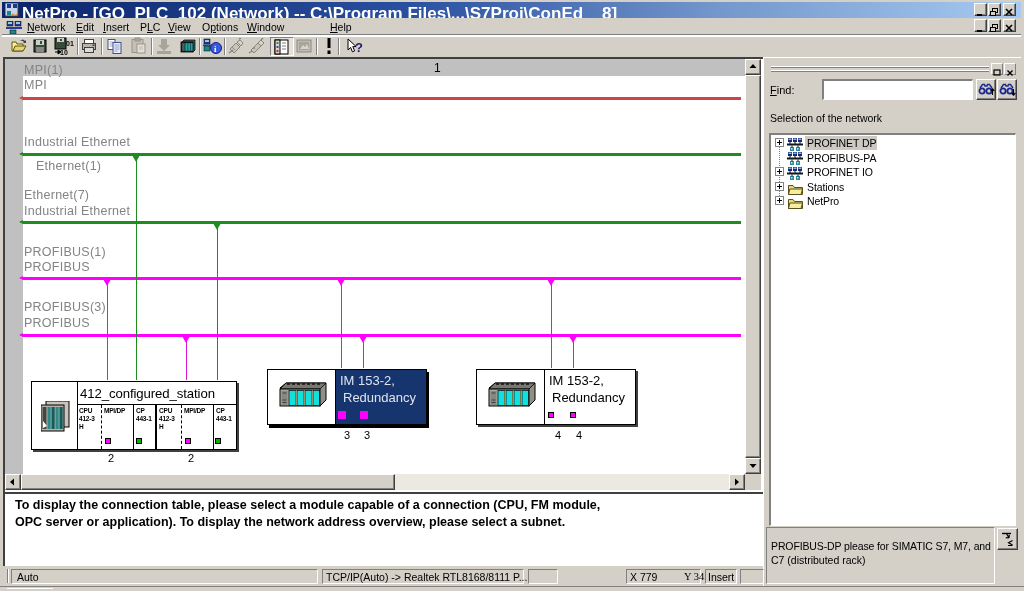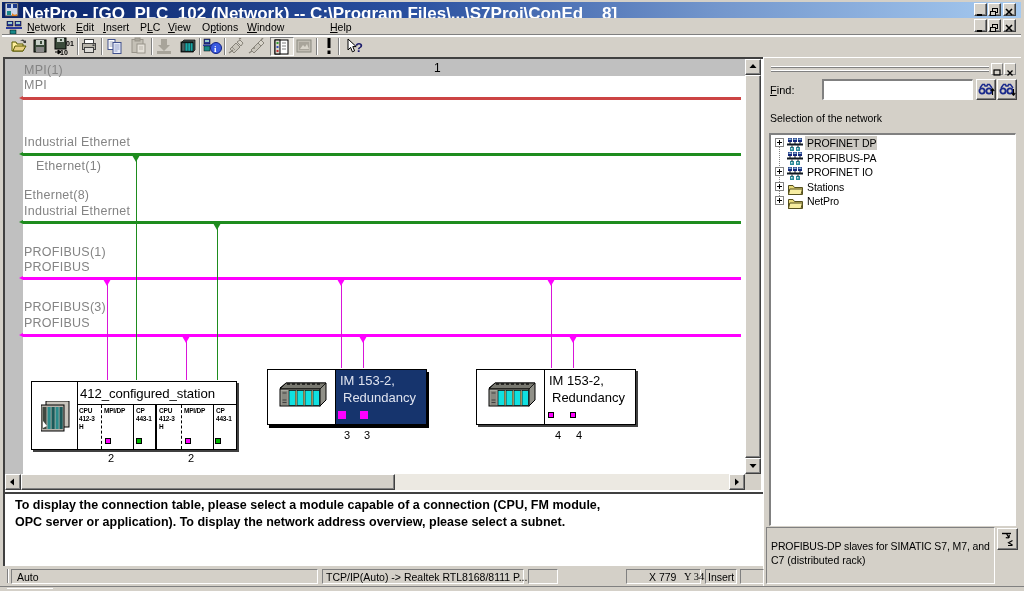--- a/index.html
+++ b/index.html
@@ -230,21 +230,21 @@
 <div class="abs" style="left:3px;top:57px;width:760px;height:435px;border-top:2px solid #404040;border-left:2px solid #404040;background:#fff;"></div>
 
 <div class="abs" style="left:5px;top:59px;width:740px;height:17px;background:#c0c0c0;"></div>
 <div class="abs" style="left:5px;top:59px;width:18px;height:415px;background:#c0c0c0;"></div>
 <div class="txt" style="left:434px;top:61px;font-size:12px;color:#000;">1</div>
 
 <div class="txt gray lab" style="left:24px;top:63px;">MPI(1)</div>
 <div class="txt gray lab" style="left:24px;top:78px;">MPI</div>
 <div class="txt gray lab" style="left:36px;top:119.5px;margin-top:39px;">Ethernet(1)</div>
 <div class="txt gray lab" style="left:24px;top:135px;">Industrial Ethernet</div>
-<div class="txt gray lab" style="left:24px;top:188px;">Ethernet(8)</div>
+<div class="txt gray lab" style="left:24px;top:188px;">Ethernet(7)</div>
 <div class="txt gray lab" style="left:24px;top:203.5px;">Industrial Ethernet</div>
 <div class="txt gray lab" style="left:24px;top:244.5px;">PROFIBUS(1)</div>
 <div class="txt gray lab" style="left:24px;top:260px;">PROFIBUS</div>
 <div class="txt gray lab" style="left:24px;top:300px;">PROFIBUS(3)</div>
 <div class="txt gray lab" style="left:24px;top:315.5px;">PROFIBUS</div>
 
 <div class="abs" style="left:19px;top:95.5px;width:0;height:0;border-right:4px solid #cc4444;border-top:2.5px solid transparent;border-bottom:2.5px solid transparent;"></div>
 <div class="abs" style="left:19px;top:151.5px;width:0;height:0;border-right:4px solid #1e8c1e;border-top:2.5px solid transparent;border-bottom:2.5px solid transparent;"></div>
 <div class="abs" style="left:19px;top:219.5px;width:0;height:0;border-right:4px solid #1e8c1e;border-top:2.5px solid transparent;border-bottom:2.5px solid transparent;"></div>
 <div class="abs" style="left:19px;top:275.5px;width:0;height:0;border-right:4px solid #ff00ff;border-top:2.5px solid transparent;border-bottom:2.5px solid transparent;"></div>
@@ -412,37 +412,37 @@
       <use href="#foldic"></use>
     </svg></div>
 <div class="treetxt" style="left:807px;top:180.5px;">Stations</div>
 <div class="abs exp" style="left:775px;top:196px;"></div>
 <div class="abs" style="left:788px;top:195px;"><svg width="15" height="12">
       <use href="#foldic"></use>
     </svg></div>
 <div class="treetxt" style="left:807px;top:195px;">NetPro</div>
 
 <div class="abs" style="left:766px;top:527px;width:229px;height:57px;background:#d4d0c8;border-top:1px solid #808080;border-left:1px solid #808080;border-right:1px solid #fff;border-bottom:1px solid #fff;"></div>
-<div class="txt" style="left:771px;top:540px;font-size:10.5px;color:#000;letter-spacing:-0.12px;">PROFIBUS-DP slaves for SIMATIC S7, M7, and</div>
+<div class="txt" style="left:771px;top:540px;font-size:10.5px;color:#000;letter-spacing:-0.12px;">PROFIBUS-DP please for SIMATIC S7, M7, and</div>
 <div class="txt" style="left:771px;top:554px;font-size:10.5px;color:#000;">C7 (distributed rack)</div>
 <div class="abs raised" style="left:997px;top:528px;width:21px;height:22px;"><svg width="19" height="20">
 <path d="M4 4.5 h9" stroke="#000" stroke-width="1.4" fill="none"></path>
 <path d="M8.5 4.5 l2.5 4.5 M11 9 l0.3 -3.2 M11 9 l-3.2 -0.3" stroke="#000" stroke-width="1.2" fill="none"></path>
 <path d="M14.5 11.5 l-4 2.3 4 2.3 M10 16.5 h4.5" stroke="#000" stroke-width="1.15" fill="none"></path>
 </svg></div>
 
 <div class="abs" id="statusbar" style="left:2px;top:566px;width:761px;height:20px;background:#d4d0c8;"></div>
 <div class="abs" style="left:7px;top:569px;width:2px;height:14px;border-left:1px solid #808080;border-right:1px solid #fff;"></div>
 <div class="seg" style="left:11px;top:569px;width:307px;"></div>
 <div class="segtxt" style="left:17px;top:571px;">Auto</div>
 <div class="seg" style="left:322px;top:569px;width:202px;"></div>
 <div class="segtxt" style="left:326px;top:571px;">TCP/IP(Auto) -&gt; Realtek RTL8168/8111 P...</div>
 <div class="seg" style="left:528px;top:569px;width:30px;"></div>
 <div class="seg" style="left:626px;top:569px;width:75px;"></div>
-<div class="segtxt" style="left:630px;top:571px;margin-left:19px;">X 779</div>
+<div class="segtxt" style="left:630px;top:571px;">X 779</div>
 <div class="segtxt" style="left:684px;top:571px;font-family:Liberation Serif, serif;">Y 345</div>
 <div class="seg" style="left:705px;top:569px;width:32px;"></div>
 <div class="segtxt" style="left:708px;top:571px;">Insert</div>
 <div class="seg" style="left:740px;top:569px;width:24px;"></div>
 
 <div class="abs" style="left:0;top:586px;width:1024px;height:1px;background:#808080;"></div>
 <div class="abs" style="left:0;top:587px;width:1024px;height:4px;background:#d4d0c8;"></div>
 <div class="abs" style="left:7px;top:588px;width:46px;height:1px;background:#fff;"></div>
 
 </body></html>

